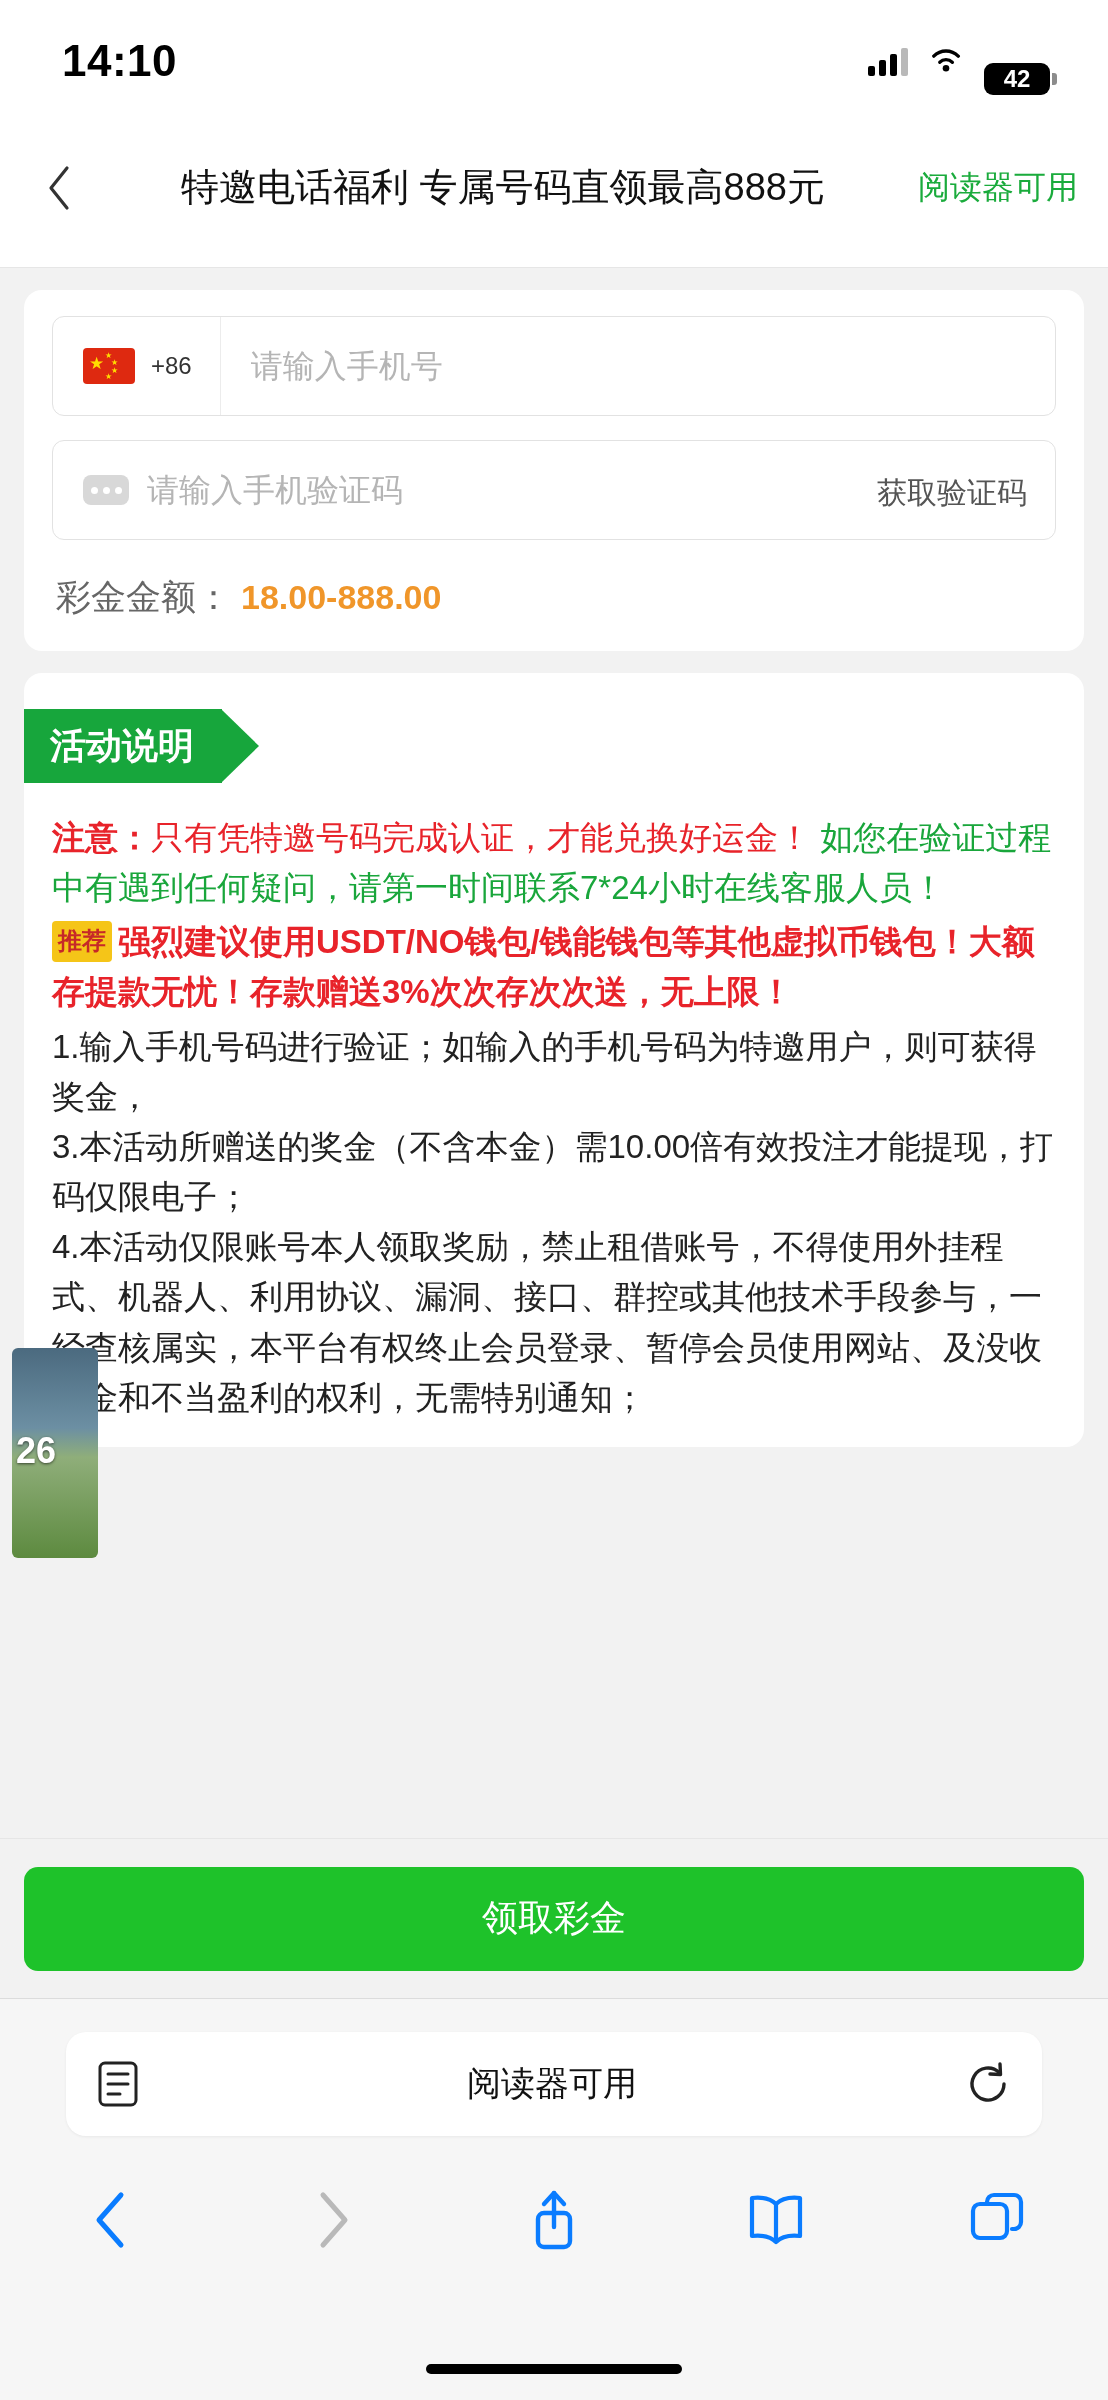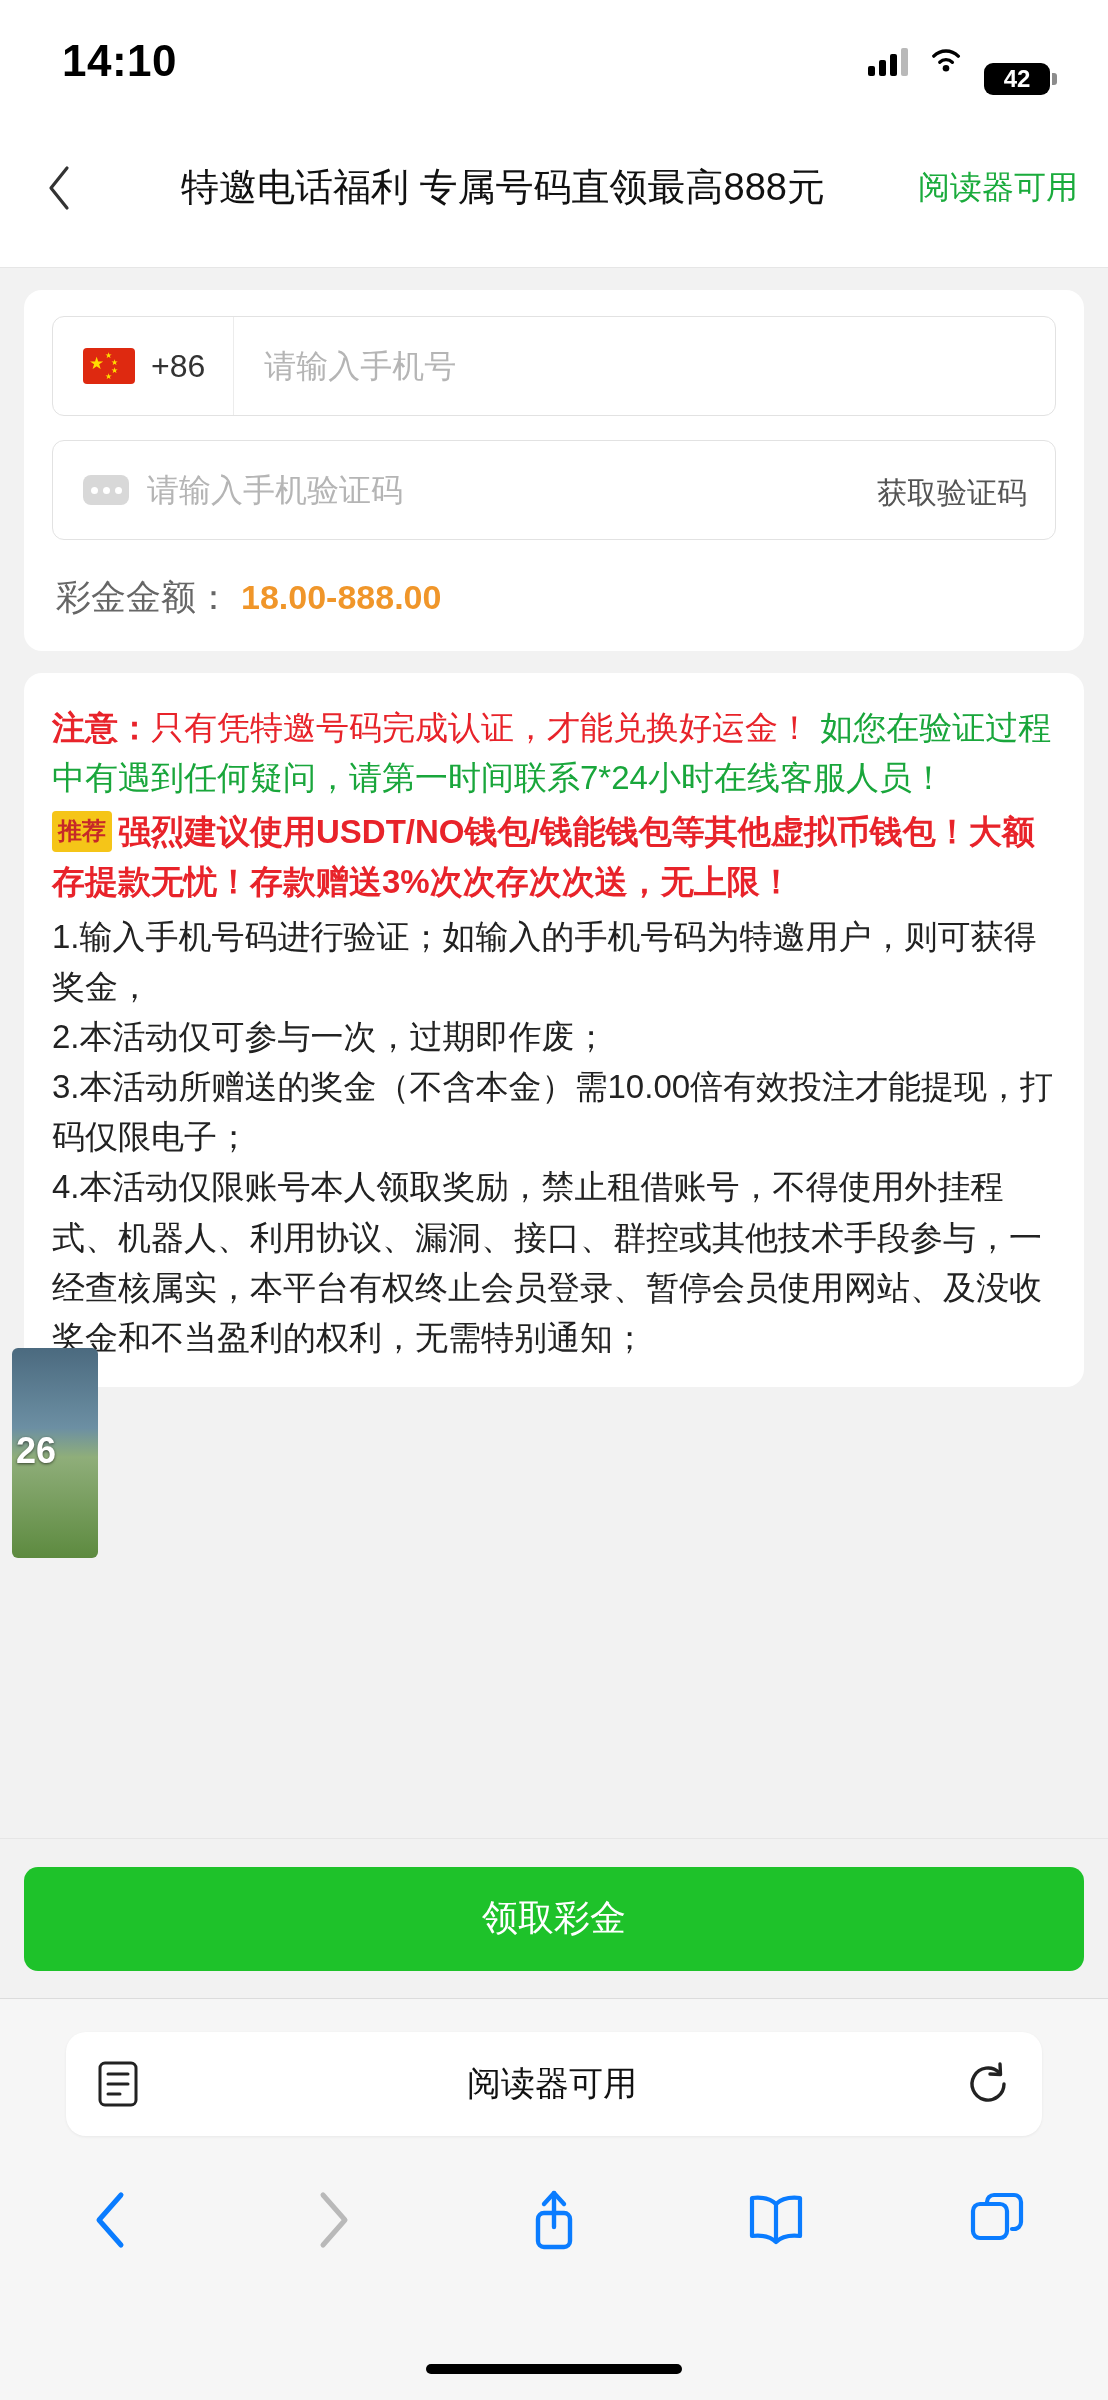--- a/index.html
+++ b/index.html
@@ -160,21 +160,21 @@
     flex: 0 0 auto;
   }
   .flag .s1 {
     position: absolute; left: 6px; top: 7px;
     color: #ffde00; font-size: 17px; line-height: 1;
   }
   .flag .s2 { position: absolute; left: 22px; top: 4px; color: #ffde00; font-size: 8px; line-height: 1;}
   .flag .s3 { position: absolute; left: 28px; top: 11px; color: #ffde00; font-size: 8px; line-height: 1;}
   .flag .s4 { position: absolute; left: 28px; top: 19px; color: #ffde00; font-size: 8px; line-height: 1;}
   .flag .s5 { position: absolute; left: 22px; top: 25px; color: #ffde00; font-size: 8px; line-height: 1;}
-  .cc-code { font-size: 32px; color: #333; }
+  .cc-code { font-size: 24px; color: #333; }
 
   .field input {
     flex: 1;
     border: 0;
     outline: 0;
     background: transparent;
     font-size: 32px;
     color: #222;
     padding: 0 30px;
     font-family: "Liberation Sans", sans-serif;
@@ -434,32 +434,32 @@
       <div class="get-code">获取验证码</div>
     </div>
 
     <div class="amount-row">
       <span class="amount-label">彩金金额：</span>
       <span class="amount-value">18.00-888.00</span>
     </div>
   </div>
 
   <div class="rules-card">
+    <div class="ribbon">活动说明</div>
 
     <div class="rules-body">
       <div class="r-line para">
         <span class="r-red r-bold">注意：</span><span class="r-red">只有凭特邀号码完成认证，才能兑换好运金！</span> <span class="r-green">如您在验证过程中有遇到任何疑问，请第一时间联系7*24小时在线客服人员！</span>
       </div>
 
       <div class="r-line para">
         <span class="tag-tuijian">推荐</span><span class="r-red r-bold">强烈建议使用USDT/NO钱包/钱能钱包等其他虚拟币钱包！大额存提款无忧！存款赠送3%次次存次次送，无上限！</span>
       </div>
 
       <div class="r-line">1.输入手机号码进行验证；如输入的手机号码为特邀用户，则可获得奖金，</div>
-      <div class="r-line">2.本活动仅可参与一次，过期即作废；</div>
       <div class="r-line">3.本活动所赠送的奖金（不含本金）需10.00倍有效投注才能提现，打码仅限电子；</div>
       <div class="r-line">4.本活动仅限账号本人领取奖励，禁止租借账号，不得使用外挂程式、机器人、利用协议、漏洞、接口、群控或其他技术手段参与，一经查核属实，本平台有权终止会员登录、暂停会员使用网站、及没收奖金和不当盈利的权利，无需特别通知；</div>
     </div>
   </div>
 
   <div class="thumb">
     <span class="num">26</span>
   </div>
 </div>
 

